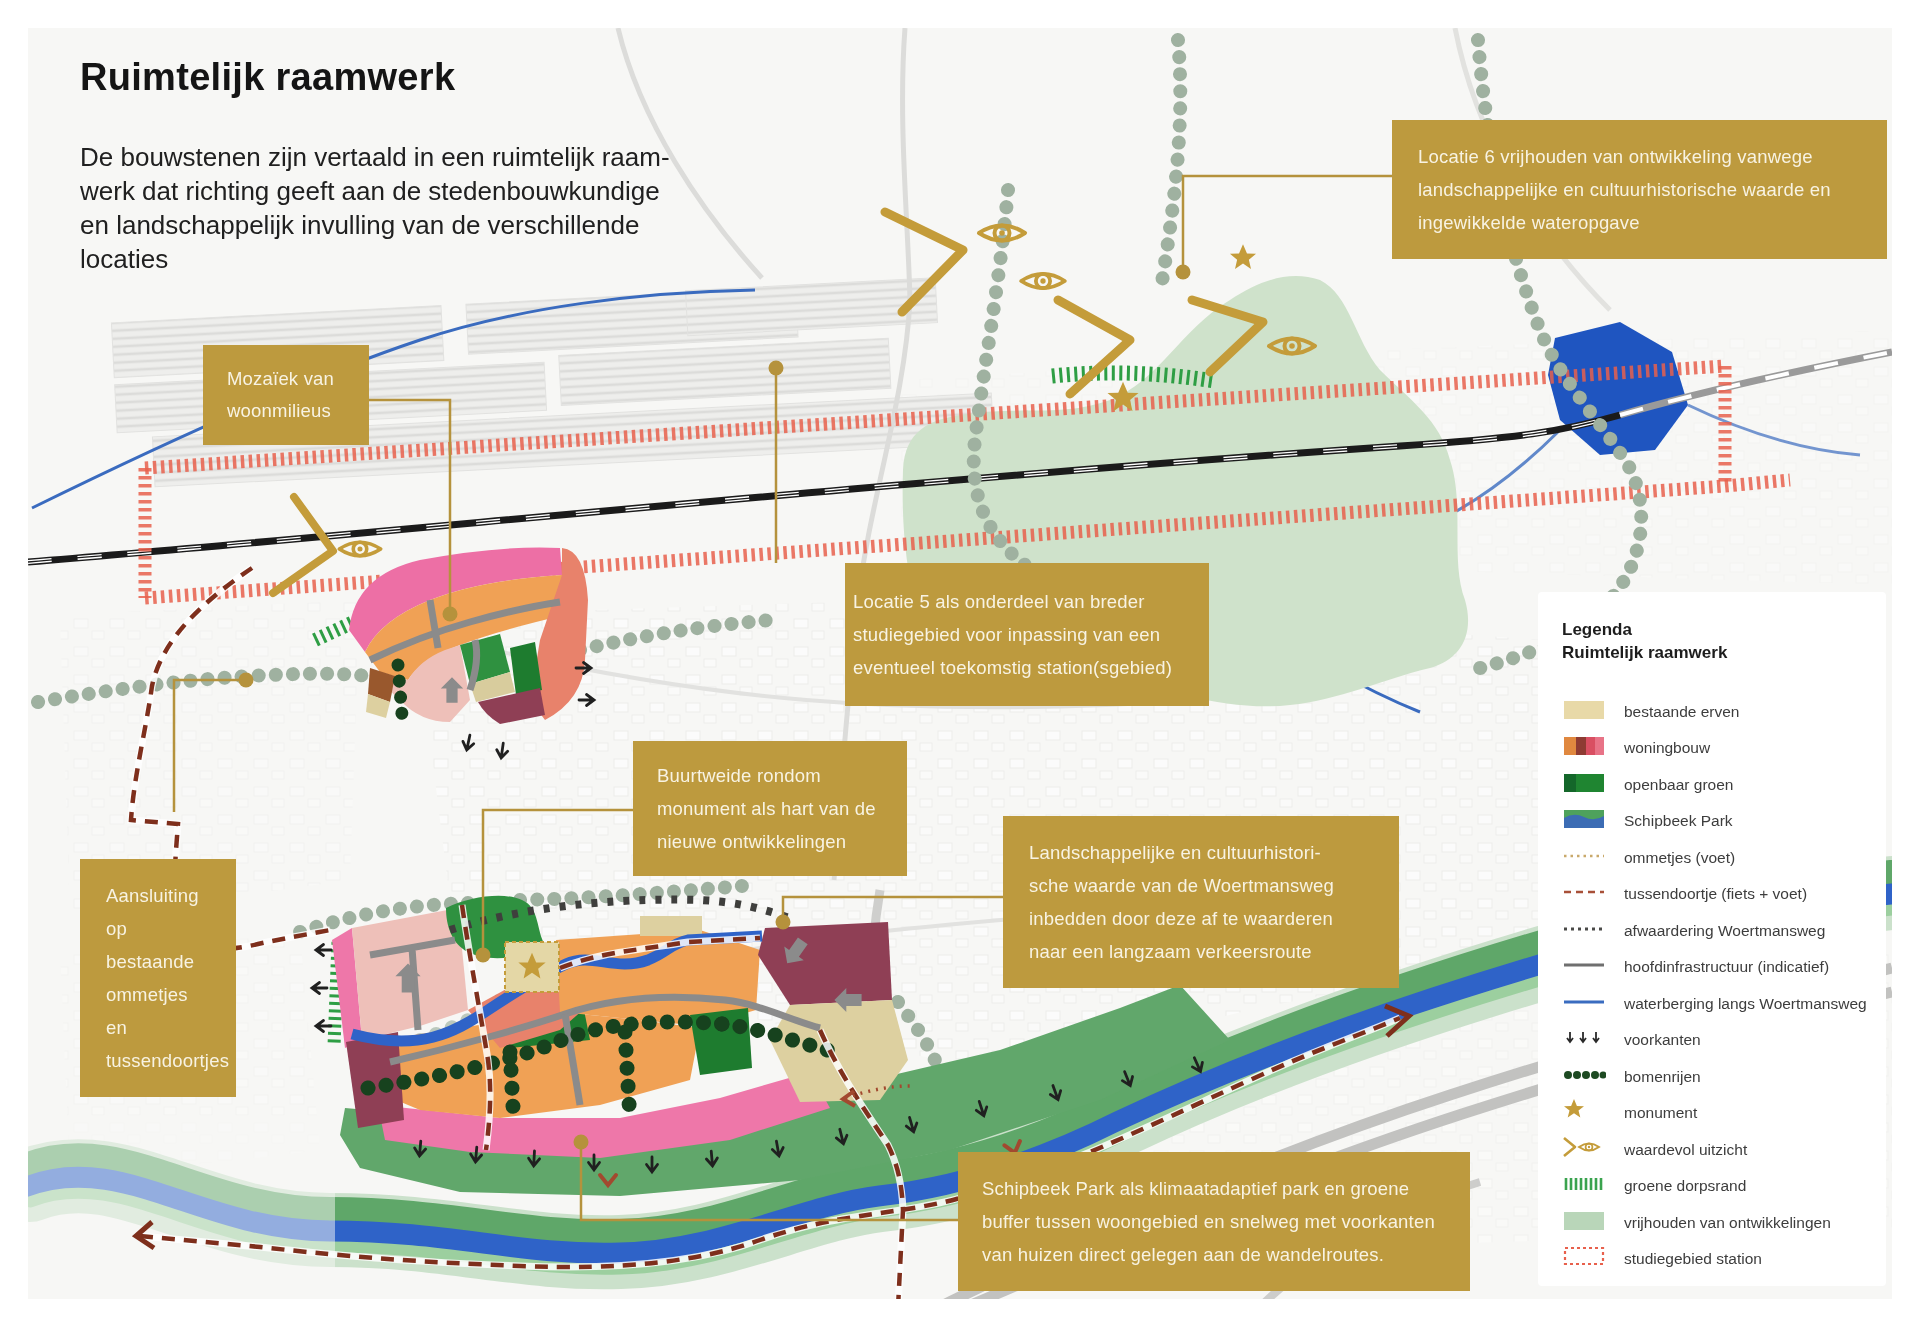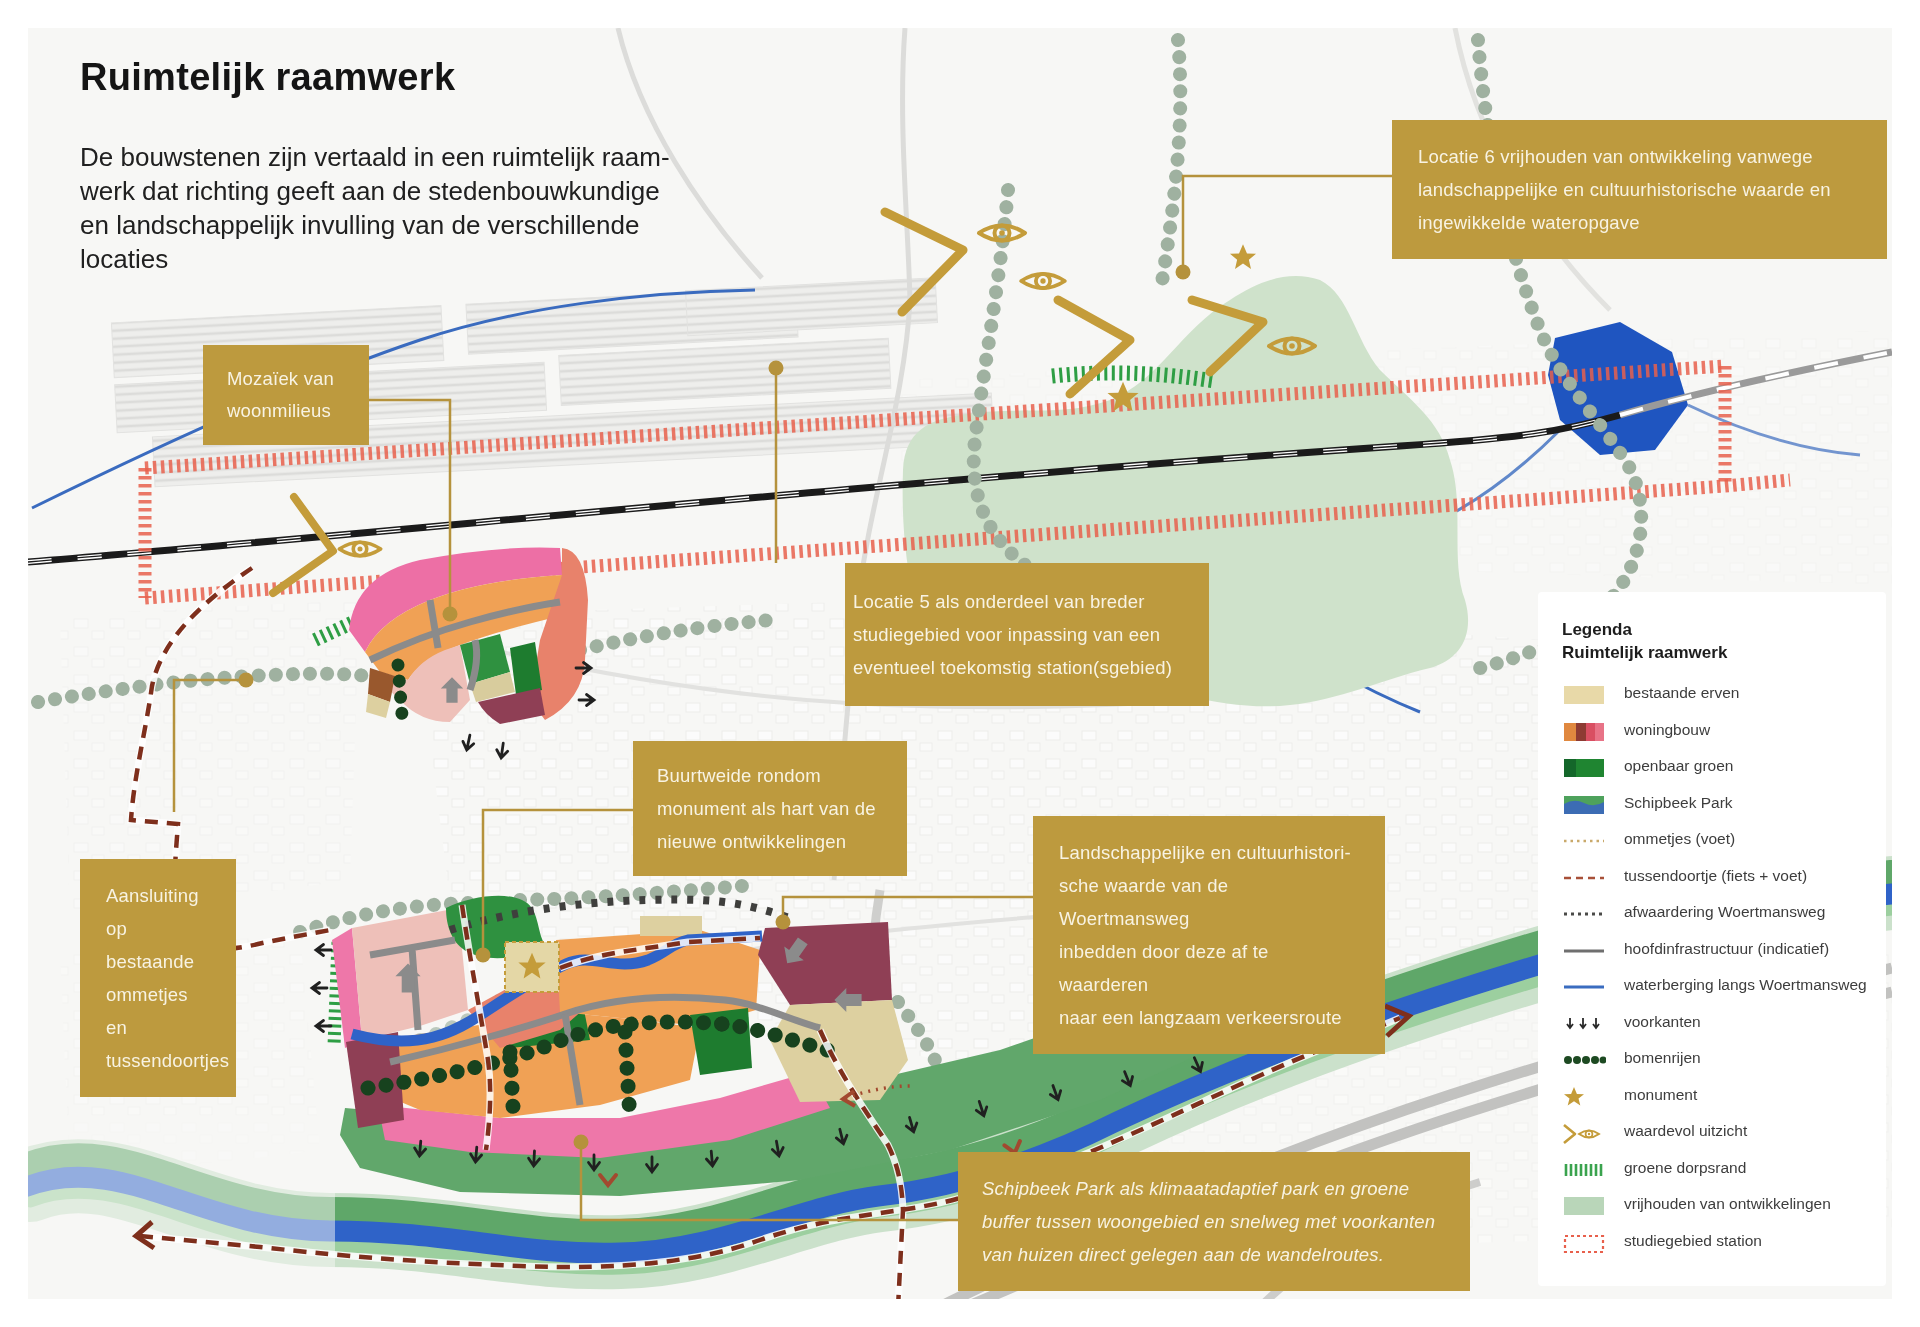--- a/index.html
+++ b/index.html
@@ -8,28 +8,28 @@
   svg.map{position:absolute;left:0;top:0;z-index:1;}
   .page-title{position:absolute;left:80px;top:56px;font-size:38px;font-weight:800;color:#151515;letter-spacing:.3px;z-index:3;}
   .page-intro{position:absolute;left:80px;top:140px;font-size:26px;line-height:34px;color:#202020;white-space:pre-line;z-index:3;}
   .ann{position:absolute;box-sizing:border-box;background:#bd9a3e;color:#f8f3e3;font-size:18.5px;line-height:33px;
        padding:20px 26px;white-space:pre-line;letter-spacing:.2px;z-index:4;}
   .ann-l6{left:1392px;top:120px;width:495px;}
   .ann-moz{left:203px;top:345px;width:166px;padding:18px 24px;line-height:32px;}
   .ann-l5{left:845px;top:563px;width:364px;padding:22px 8px;}
   .ann-bw{left:633px;top:741px;width:274px;padding:18px 24px;}
   .ann-aan{left:80px;top:859px;width:156px;}
-  .ann-land{left:1033px;top:816px;width:352px;}
-  .ann-sp{left:958px;top:1152px;width:512px;padding:20px 24px;font-style:italic;}
+  .ann-land{left:1003px;top:816px;width:396px;}
+  .ann-sp{left:958px;top:1152px;width:512px;padding:20px 24px;}
   .legend{position:absolute;left:1538px;top:592px;width:348px;height:694px;box-sizing:border-box;
           background:#ffffff;border-radius:4px;padding:26px 24px;z-index:4;}
   .ltitle{font-size:17px;font-weight:bold;color:#1d1d1d;line-height:23px;}
   .lsub{font-size:17px;color:#1d1d1d;line-height:23px;font-weight:bold;}
   .litems{margin-top:20px;}
-  .lrow{display:flex;align-items:flex-start;height:36.5px;}
+  .lrow{display:flex;align-items:flex-end;height:36.5px;}
   .lico{width:50px;flex:0 0 50px;display:flex;align-items:center;}
   .llab{font-size:15.5px;color:#3d3d3d;margin-left:12px;white-space:nowrap;}
 </style>
 </head>
 <body>
 
 <div class="stage">
 
 <svg class="map" width="1920" height="1327" viewBox="0 0 1920 1327" aria-hidden="true">
   <defs>

